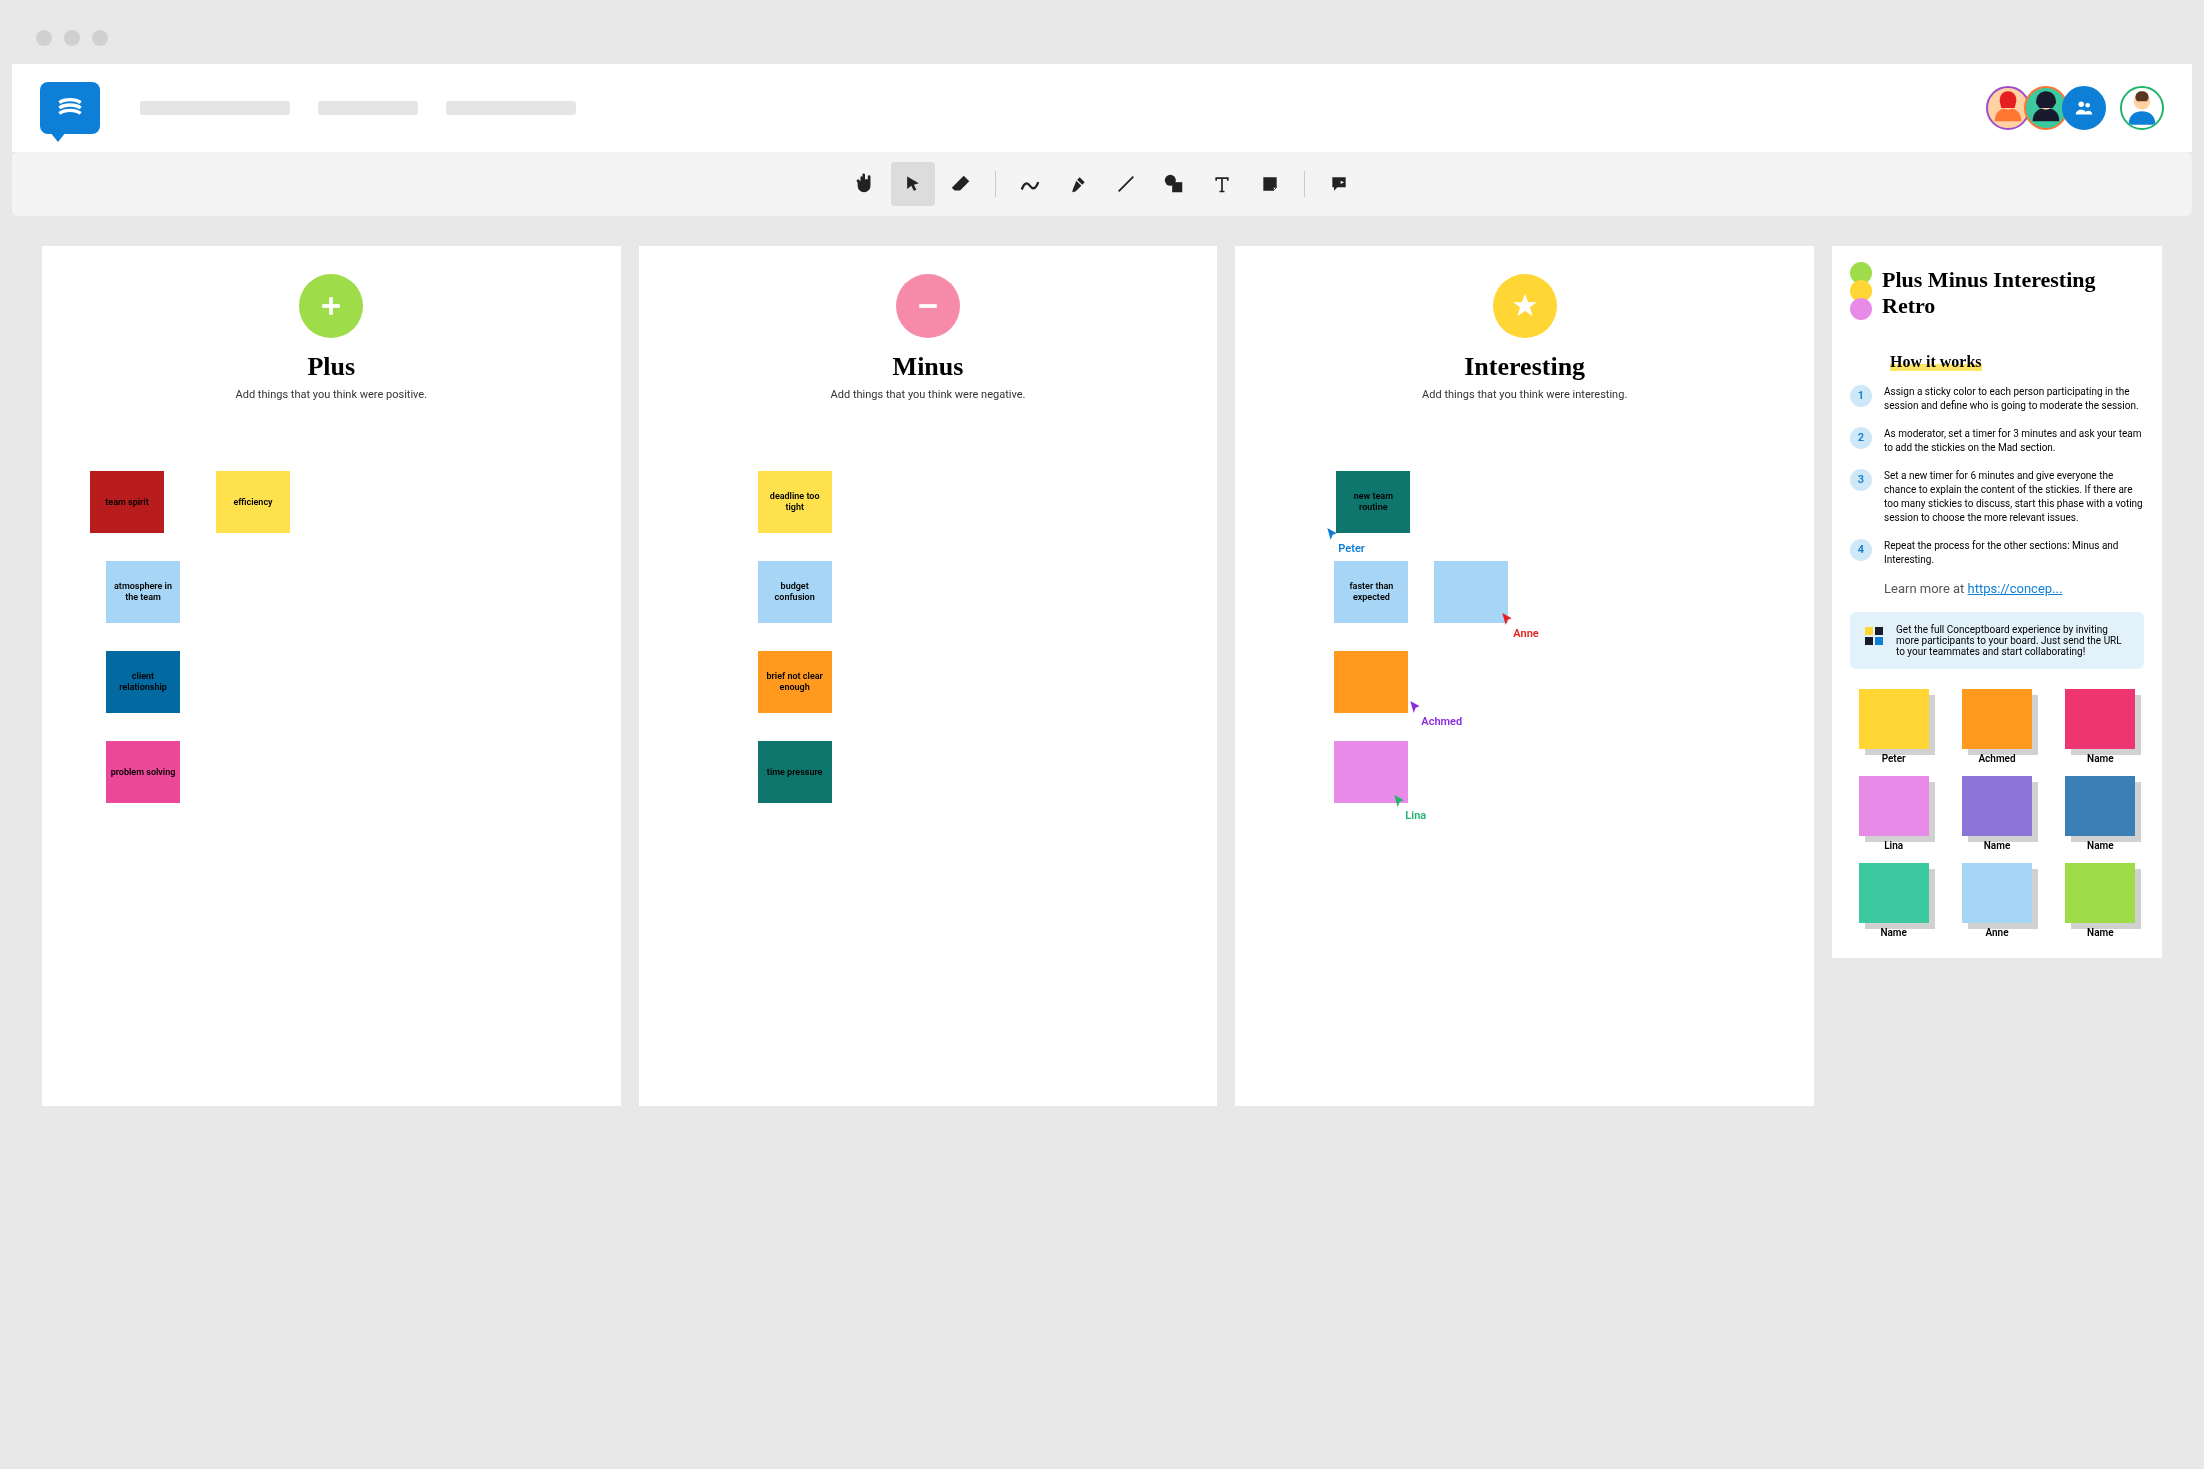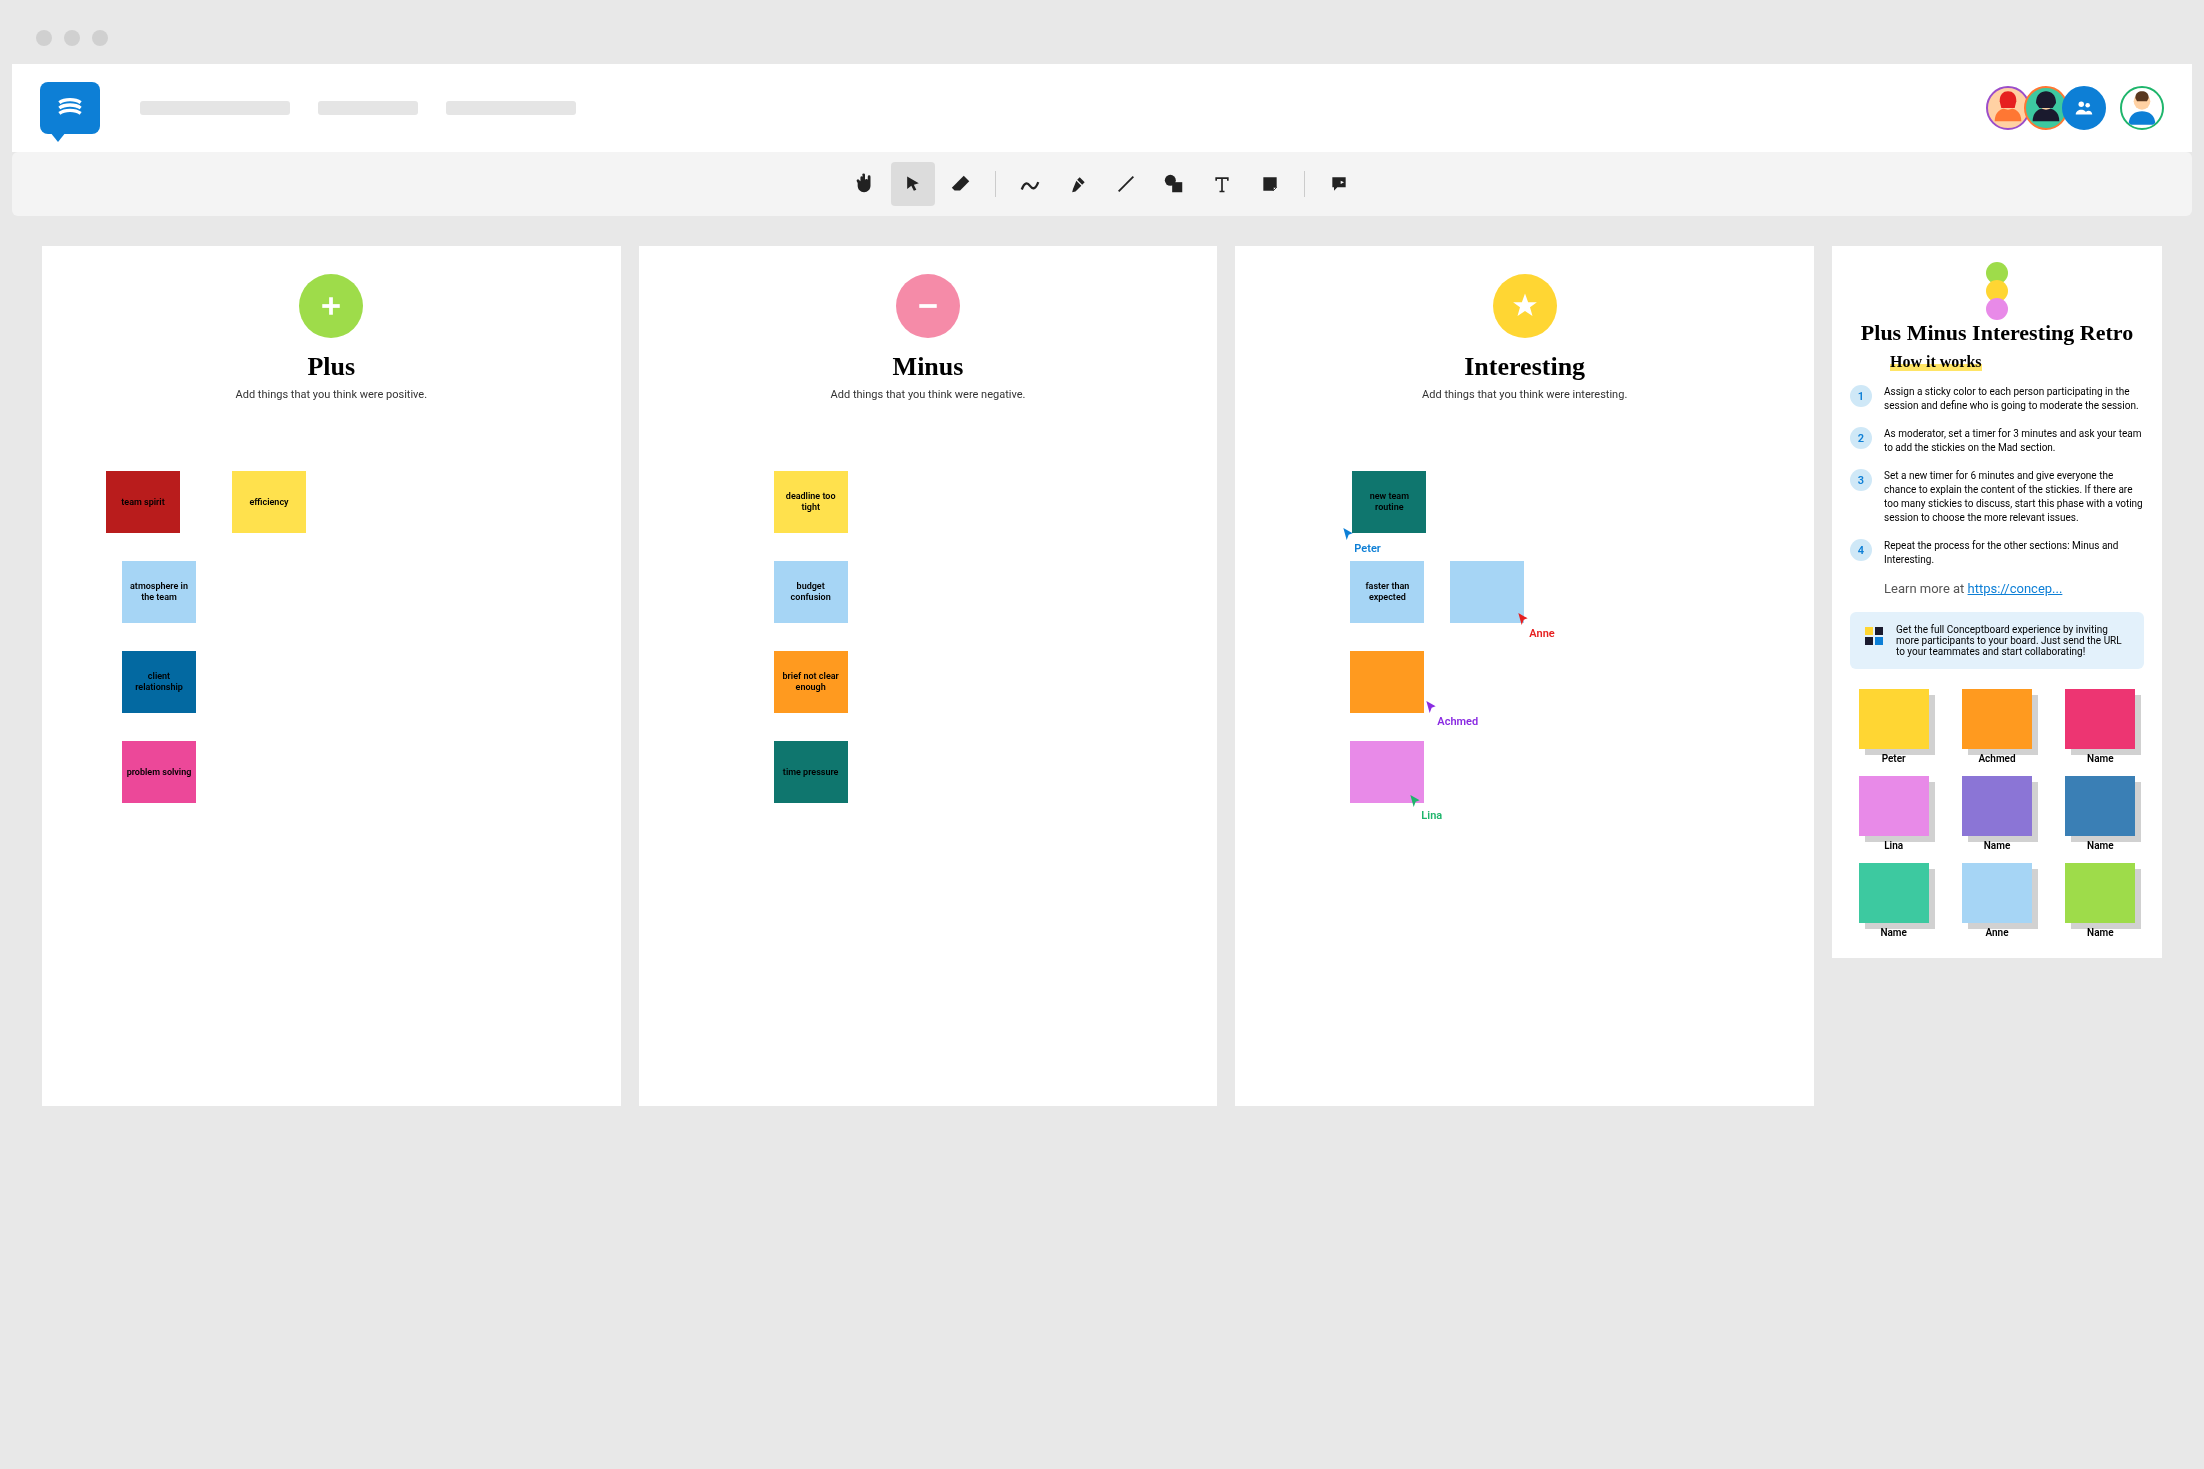--- a/index.html
+++ b/index.html
@@ -12,30 +12,30 @@
 .logo svg{width:32px;height:32px;}
 .header-placeholders{display:flex;gap:28px;margin-left:40px;flex:1;}
 .placeholder-bar{height:14px;background:#e5e5e5;border-radius:3px;}
 .avatars{display:flex;align-items:center;gap:-8px;}
 .avatar{width:44px;height:44px;border-radius:50%;border:2px solid;display:flex;align-items:center;justify-content:center;margin-left:-6px;overflow:hidden;}
 .toolbar{background:#f4f4f4;margin:0 12px;padding:10px 0;display:flex;justify-content:center;align-items:center;gap:4px;border-radius:6px;}
 .tool{width:44px;height:44px;display:flex;align-items:center;justify-content:center;cursor:pointer;border-radius:4px;}
 .tool.active{background:#dcdcdc;}
 .tool-divider{width:1px;height:26px;background:#ccc;margin:0 8px;}
 .canvas{background:#e8e8e8;margin:0 12px;padding:30px;display:flex;gap:18px;align-items:flex-start;}
-.column{background:#fff;padding:28px 40px;flex:1;min-height:860px;}
+.column{background:#fff;padding:28px 24px;flex:1;min-height:860px;}
 .col-icon{width:64px;height:64px;border-radius:50%;margin:0 auto 14px;display:flex;align-items:center;justify-content:center;}
 .col-title{text-align:center;font-family:"Comic Sans MS",cursive;font-size:26px;font-weight:bold;margin-bottom:6px;}
 .col-sub{text-align:center;font-size:11px;color:#333;margin-bottom:40px;}
 .stickies-area{position:relative;min-height:550px;}
 .sticky{position:absolute;width:74px;height:62px;display:flex;align-items:center;justify-content:center;text-align:center;font-size:9px;font-weight:600;padding:4px;line-height:1.2;}
 .cursor-arrow{position:absolute;}
 .cursor-label{font-size:11px;font-weight:600;white-space:nowrap;}
 .side-panel{background:#fff;width:330px;padding:20px 18px;}
-.side-title-row{display:flex;align-items:center;margin-bottom:6px;flex-direction:column;}
+.side-title-row{display:flex;align-items:center;gap:10px;margin-bottom:32px;}
 .side-dots{display:flex;flex-direction:column;gap:-4px;}
 .side-dot{width:22px;height:22px;border-radius:50%;margin-top:-4px;}
 .side-title{font-family:"Comic Sans MS",cursive;font-size:22px;font-weight:bold;line-height:1.2;}
 .how-heading{font-family:"Comic Sans MS",cursive;font-size:16px;font-weight:bold;background:linear-gradient(transparent 60%,#ffe566 60%);display:inline-block;margin-bottom:14px;margin-left:40px;}
 .step{display:flex;gap:12px;margin-bottom:14px;font-size:10px;line-height:1.4;}
 .step-num{width:22px;height:22px;border-radius:50%;background:#cfe8f7;color:#0d7fd6;display:flex;align-items:center;justify-content:center;font-weight:600;flex-shrink:0;font-size:11px;}
 .info-box{background:#e3f1fb;border-radius:6px;padding:12px;display:flex;gap:10px;font-size:10px;margin:16px 0 20px;}
 .info-icon{width:24px;height:24px;flex-shrink:0;}
 .swatches{display:grid;grid-template-columns:repeat(3,1fr);gap:12px 16px;}
 .swatch-item{text-align:center;}

